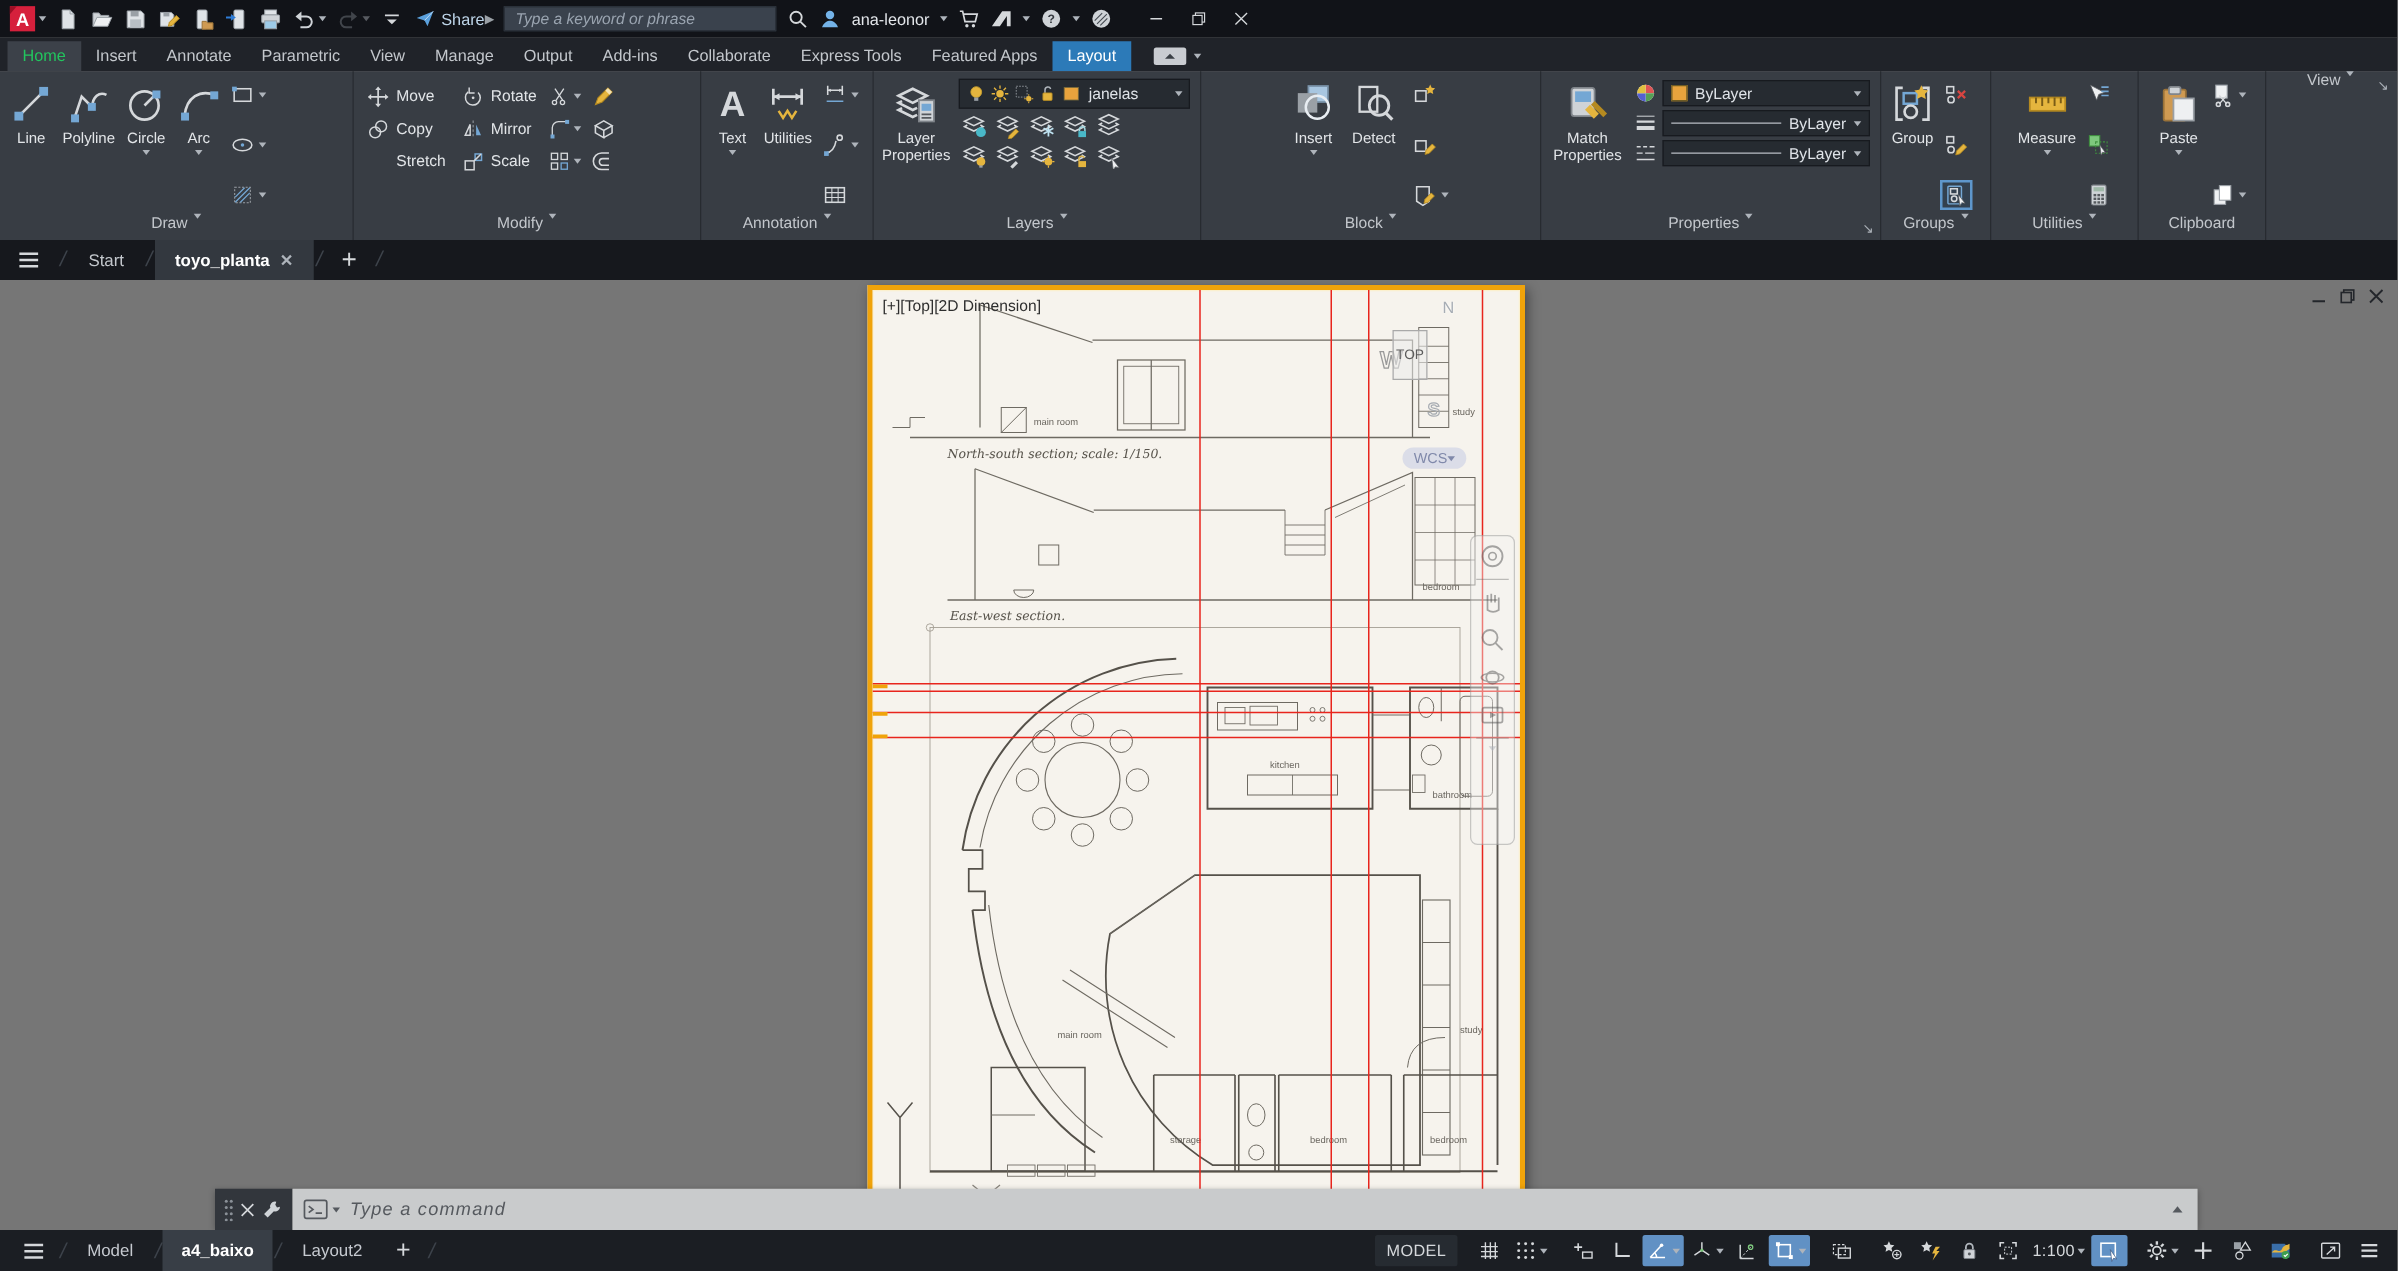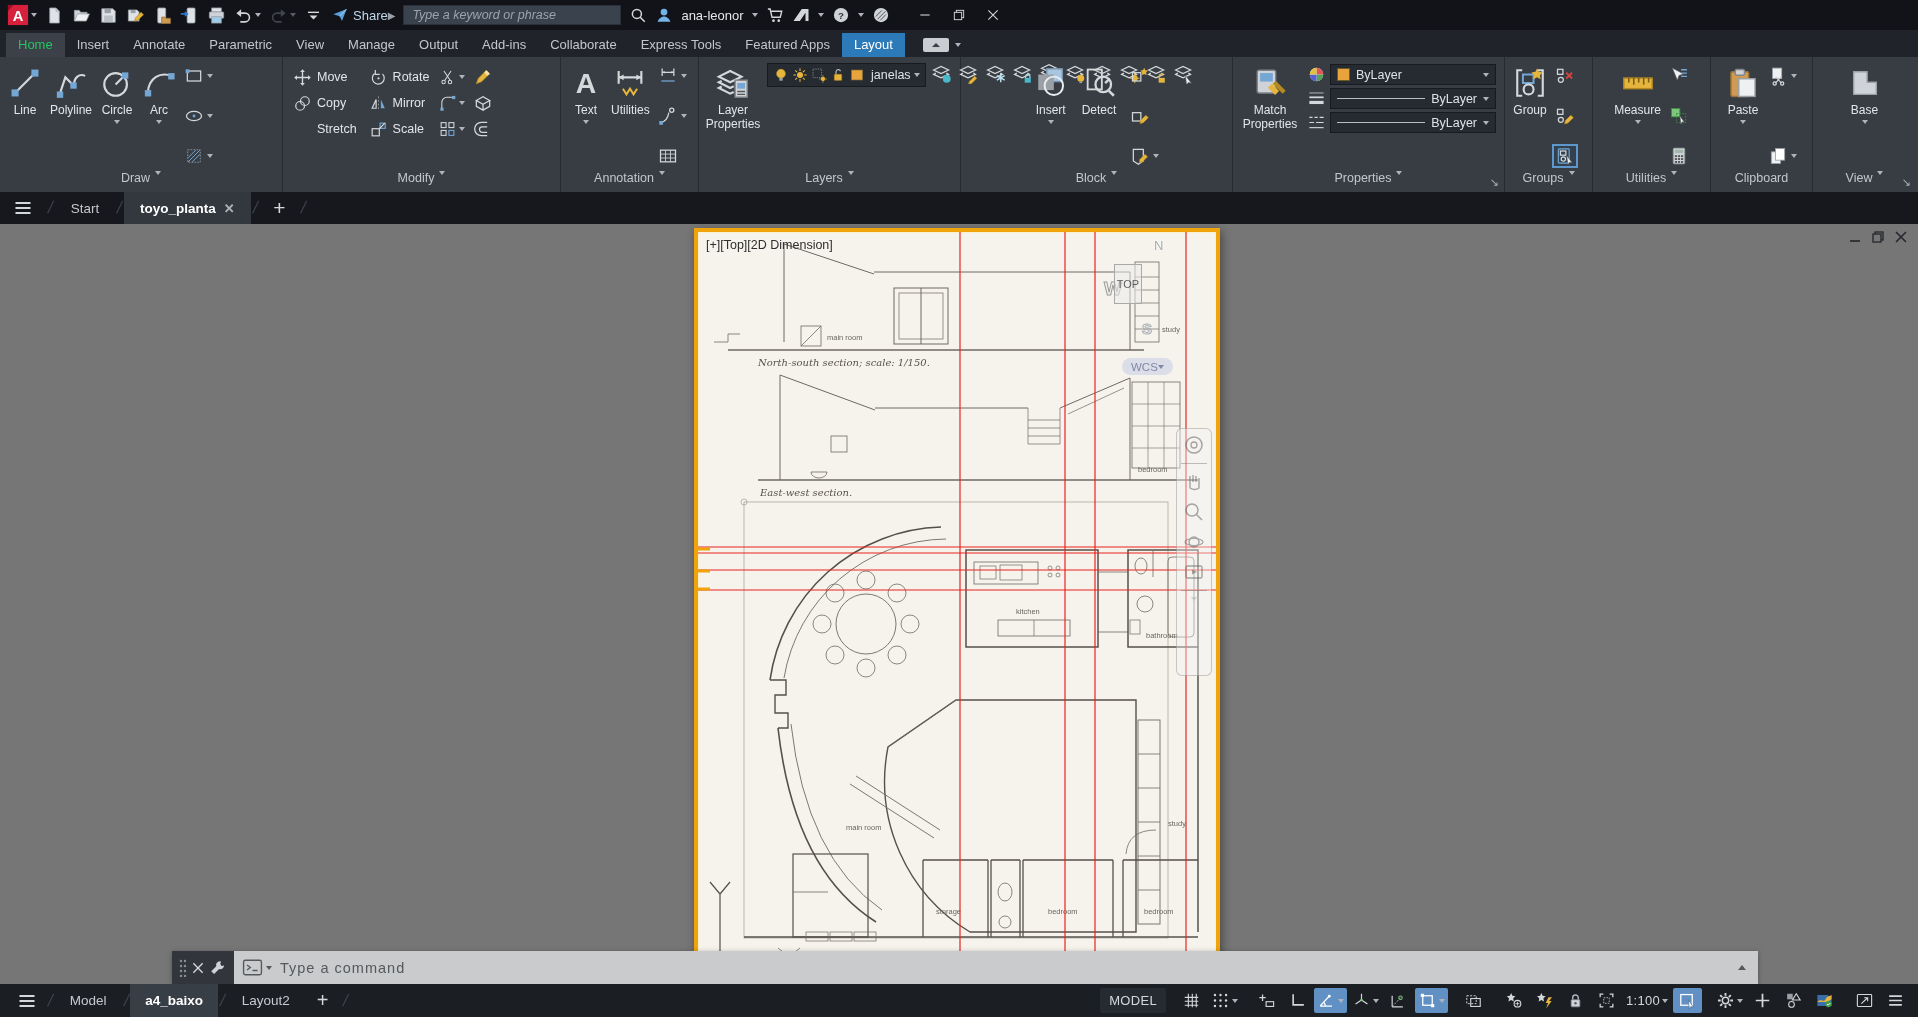--- a/index.html
+++ b/index.html
@@ -46,21 +46,21 @@
   .launcher{position:absolute;right:5px;bottom:3px;color:#aab0b7;font-size:11px;cursor:pointer}
   .rb-big{display:flex;flex-direction:column;align-items:center;justify-content:flex-start;padding:2px 4px;cursor:pointer;gap:2px}
   .rb-big .bic{width:34px;height:34px;margin-top:3px}
   .rb-lbl{font-size:12px;color:#e2e5e8;text-align:center;line-height:1.15;margin-top:2px}
   .smallcol{display:flex;flex-direction:column;justify-content:space-between;padding:4px 2px}
   .sbtn-ic{display:flex;align-items:center;gap:3px;cursor:pointer;padding:1px 2px}
   .sbtn-ic .ic{width:20px;height:20px}
   .mod-grid{display:grid;grid-template-columns:auto auto 30px 28px;grid-auto-rows:26px;align-items:center;column-gap:4px;padding:3px 2px}
   .mtxt{display:flex;align-items:center;gap:5px;cursor:pointer;padding:0 4px;color:#e2e5e8;font-size:12.5px;white-space:nowrap}
   .mtxt .ic{width:19px;height:19px}
-  .layers-right{display:flex;flex-direction:row;flex:1;padding:2px 4px;gap:3px}
+  .layers-right{display:flex;flex-direction:column;flex:1;padding:2px 4px;gap:3px}
   .laycombo{display:flex;align-items:center;gap:3px;background:#262b31;border:1px solid #171a1f;height:24px;padding:0 5px;cursor:pointer}
   .laycombo .ic{width:16px;height:16px}
   .laycombo .val{flex:1;color:#dfe3e8;font-size:12.5px;padding-left:3px}
   .layrow{display:flex;gap:6px;padding-left:2px}
   .layrow .ic{width:21px;height:21px;cursor:pointer}
   .prop-rows{display:flex;flex-direction:column;gap:3px;flex:1;padding:3px 4px;justify-content:flex-start}
   .prow{display:flex;align-items:center;gap:4px}
   .prow .pic{width:19px;height:19px}
   .pcombo{flex:1;display:flex;align-items:center;background:#262b31;border:1px solid #171a1f;height:21px;padding:0 6px;gap:6px;cursor:pointer;color:#dfe3e8;font-size:12.5px}
   .pcombo .dash{flex:1;height:1px;background:#b9bec5}
@@ -99,21 +99,21 @@
   .navbar .ic{width:24px;height:24px;opacity:.5}
   .navsep{width:26px;height:1px;background:rgba(100,100,100,.4)}
 
   
   .cmdbar{position:absolute;left:172px;top:727px;width:1586px;height:33px;display:flex;z-index:10;box-shadow:0 1px 5px rgba(0,0,0,.3)}
   .cmd-dark{width:62px;background:#32363c;display:flex;align-items:center;justify-content:space-around;padding:0 5px}
   .cmd-light{flex:1;background:#c9cbcc;display:flex;align-items:center;padding:0 8px;gap:8px}
   .prompt-chip{display:flex;align-items:center;gap:3px;cursor:pointer}
   .prompt-chip .ic{width:21px;height:17px}
   .prompt-chip .cdn{border-top-color:#55595e}
-  .cmdinput{flex:1;border:none;background:transparent;outline:none;font-size:14.5px;color:#14532d;font-family:"Liberation Sans",sans-serif;letter-spacing:1px}
+  .cmdinput{flex:1;border:none;background:transparent;outline:none;font-style:italic;font-size:14.5px;color:#14532d;font-family:"Liberation Sans",sans-serif;letter-spacing:1px}
   .cmdinput::placeholder{color:#55595e}
   .cup-dark{width:0;height:0;border-left:4.5px solid transparent;border-right:4.5px solid transparent;border-bottom:5px solid #55595e;margin-right:4px;cursor:pointer}
 
   
   .statusbar{height:33px;background:#1b1e23;display:flex;align-items:center;flex:0 0 33px;padding:0 8px}
   .lt-tabs{display:flex;align-items:center;height:100%}
   .ltab{padding:0 15px;height:100%;display:flex;align-items:center;color:#c6cad0;font-size:13.5px;cursor:pointer}
   .ltab.active{background:#383e46;color:#fff;font-weight:bold}
   .lplus{font-size:20px;color:#d5d8db;padding:0 12px;cursor:pointer}
   .sb-right{margin-left:auto;display:flex;align-items:center;gap:2px;height:100%}
@@ -843,29 +843,20 @@
               <span class="cdn"></span>
             </span>
         </div>
       </div>
       <div class="panel-label" data-name="clipboard-panel-label">
           <span>Clipboard</span>
         </div>
     </div>
 
     <div class="panel" style="width:103px;border-right:none" data-name="view-panel">
-      <div class="panel-body" style="justify-content:center">
-        <div class="rb-big" data-name="base-button">
-          <span class="bic ic" data-name="base-view-icon"><svg viewBox="0 0 24 24">
-                <path d="M4 4h9.5v7.5H20V20H4z" fill="#cfd3d7" stroke="#9aa0a6"></path>
-              </svg></span>
-          <span class="rb-lbl">Base</span>
-          <span class="cdn" data-name="base-caret-icon"></span>
-        </div>
-      </div>
       <div class="panel-label" data-name="view-panel-label">
           <span>View</span>
           <span class="cdn"></span>
           <span class="launcher" data-name="view-launcher-icon">↘</span>
         </div>
     </div>
   </div>
 
   <div class="ftabs" data-name="file-tab-bar">
     <span class="fmenu" data-name="file-tab-menu-button">

